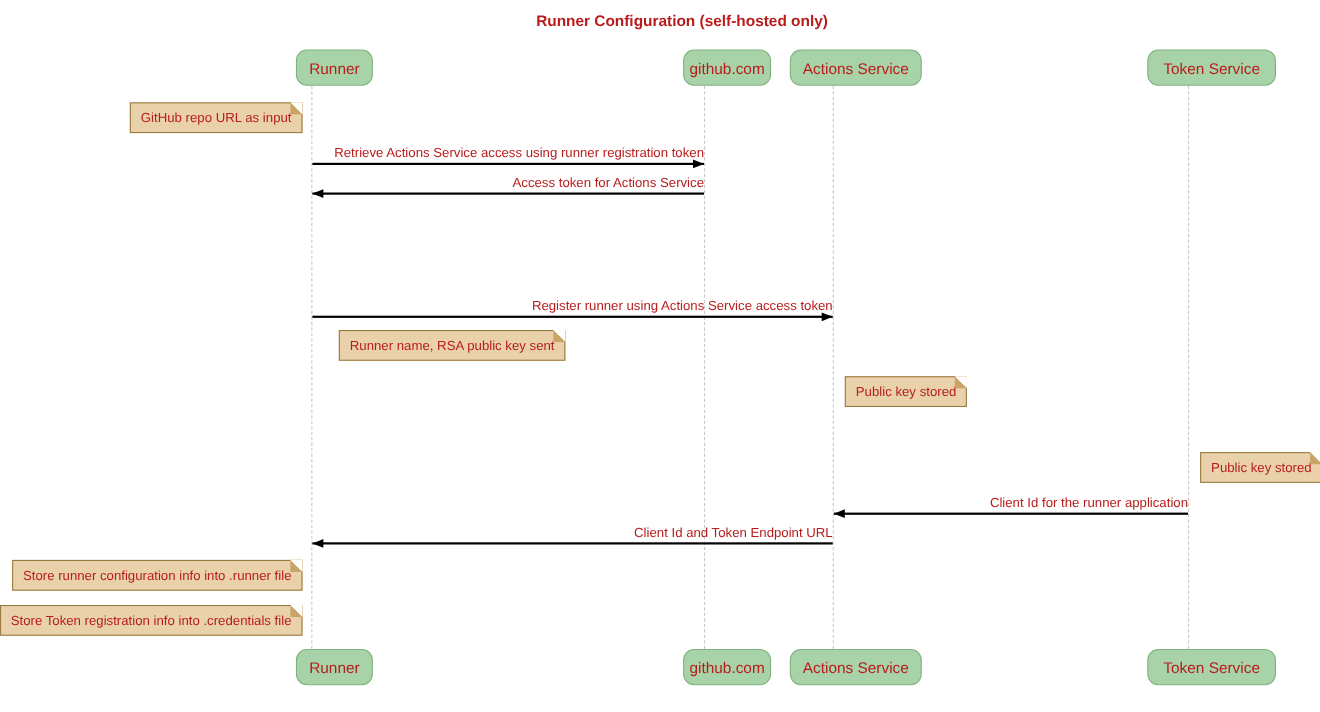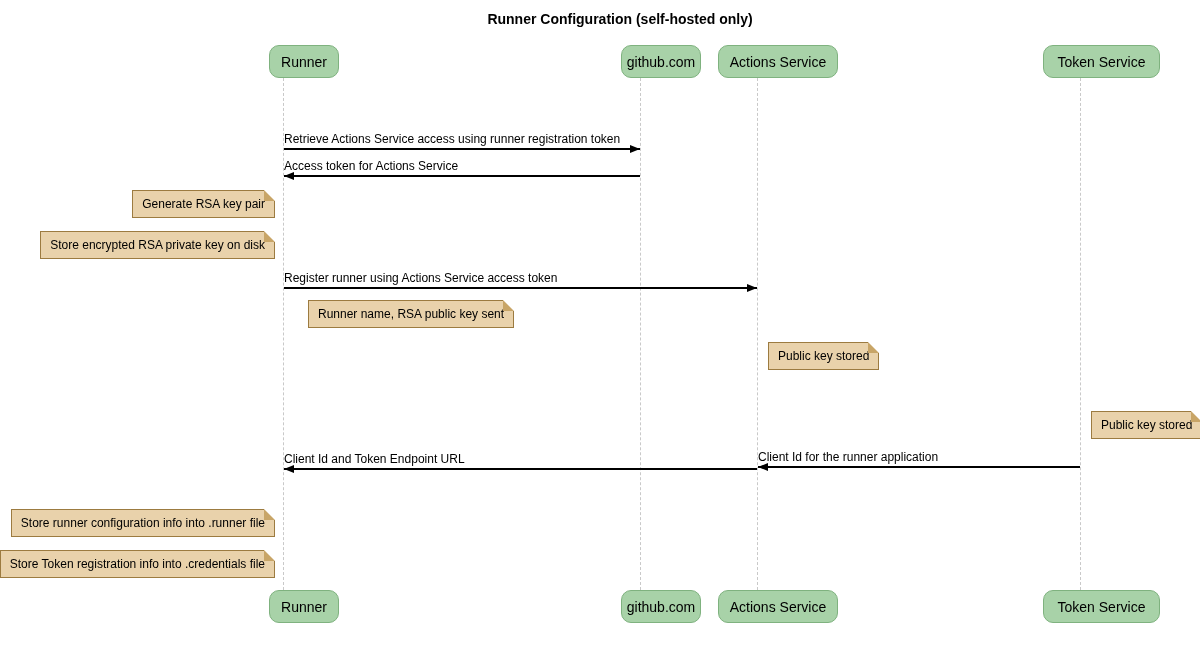--- a/index.html
+++ b/index.html
@@ -1,37 +1,37 @@
 <!DOCTYPE html>
 <html><head>
 <meta charset="utf-8">
 <style>
   html,body { margin:0; padding:0; background:#ffffff; }
   .canvas {
     position:relative; width:1200px; height:647px; background:#ffffff;
-    font-family:"Liberation Sans", sans-serif; color:#000000; overflow:hidden;
+    font-family:"Liberation Sans", sans-serif; color:#b91c1c; overflow:hidden;
   }
   .title {
     position:absolute; left:40px; top:11px; width:1160px;
     text-align:center; font-size:14px; font-weight:bold;
   }
   .lifeline {
     position:absolute; top:78px; height:512px; width:0;
     border-left:1px dashed #c9c9c9;
   }
   .participant {
     position:absolute; height:33px; box-sizing:border-box;
     background:#a8d2a8; border:1px solid #7fb27f; border-radius:10px;
     display:flex; align-items:center; justify-content:center;
     font-size:14px;
     margin-left:20px;
   }
   .message { position:absolute; }
   .msg-label {
-    height:14px; line-height:14px; font-size:12px; text-align:left;
+    height:14px; line-height:14px; font-size:12px; text-align:right;
     white-space:nowrap; margin-bottom:2px;
   }
   .msg-line { position:relative; height:1.5px; background:#000; }
   .arrowhead { position:absolute; width:0; height:0; top:-3.5px; }
   .arrowhead.right {
     right:0;
     border-top:4.5px solid transparent; border-bottom:4.5px solid transparent;
     border-left:10px solid #000;
   }
   .arrowhead.left {
@@ -96,28 +96,27 @@
   </div>
 
 
   <div class="message" style="left:758px; top:450px; width:322px;">
     <div class="msg-label">Client Id for the runner application</div>
     <div class="msg-line">
       <span class="arrowhead left"></span>
     </div>
   </div>
 
-  <div class="message" style="left:284px; top:452px; width:473px;">
+  <div class="message" style="left:284px; top:477px; width:473px;">
     <div class="msg-label">Client Id and Token Endpoint URL</div>
     <div class="msg-line">
       <span class="arrowhead left"></span>
     </div>
   </div>
 
-  <div class="note" style="right:925px; top:190px;">Generate RSA key pair</div>
-  <div class="note" style="right:925px; top:231px;">Store encrypted RSA private key on disk</div>
+  <div class="note" style="right:925px; top:93px;">GitHub repo URL as input</div>
   <div class="note" style="left:308px; top:300px;">Runner name, RSA public key sent</div>
   <div class="note" style="left:768px; top:342px;">Public key stored</div>
   <div class="note" style="left:1091px; top:411px;">Public key stored</div>
   <div class="note" style="right:925px; top:509px;">Store runner configuration info into .runner file</div>
   <div class="note" style="right:925px; top:550px;">Store Token registration info into .credentials file</div>
 
 </div>
 
 </body></html>

